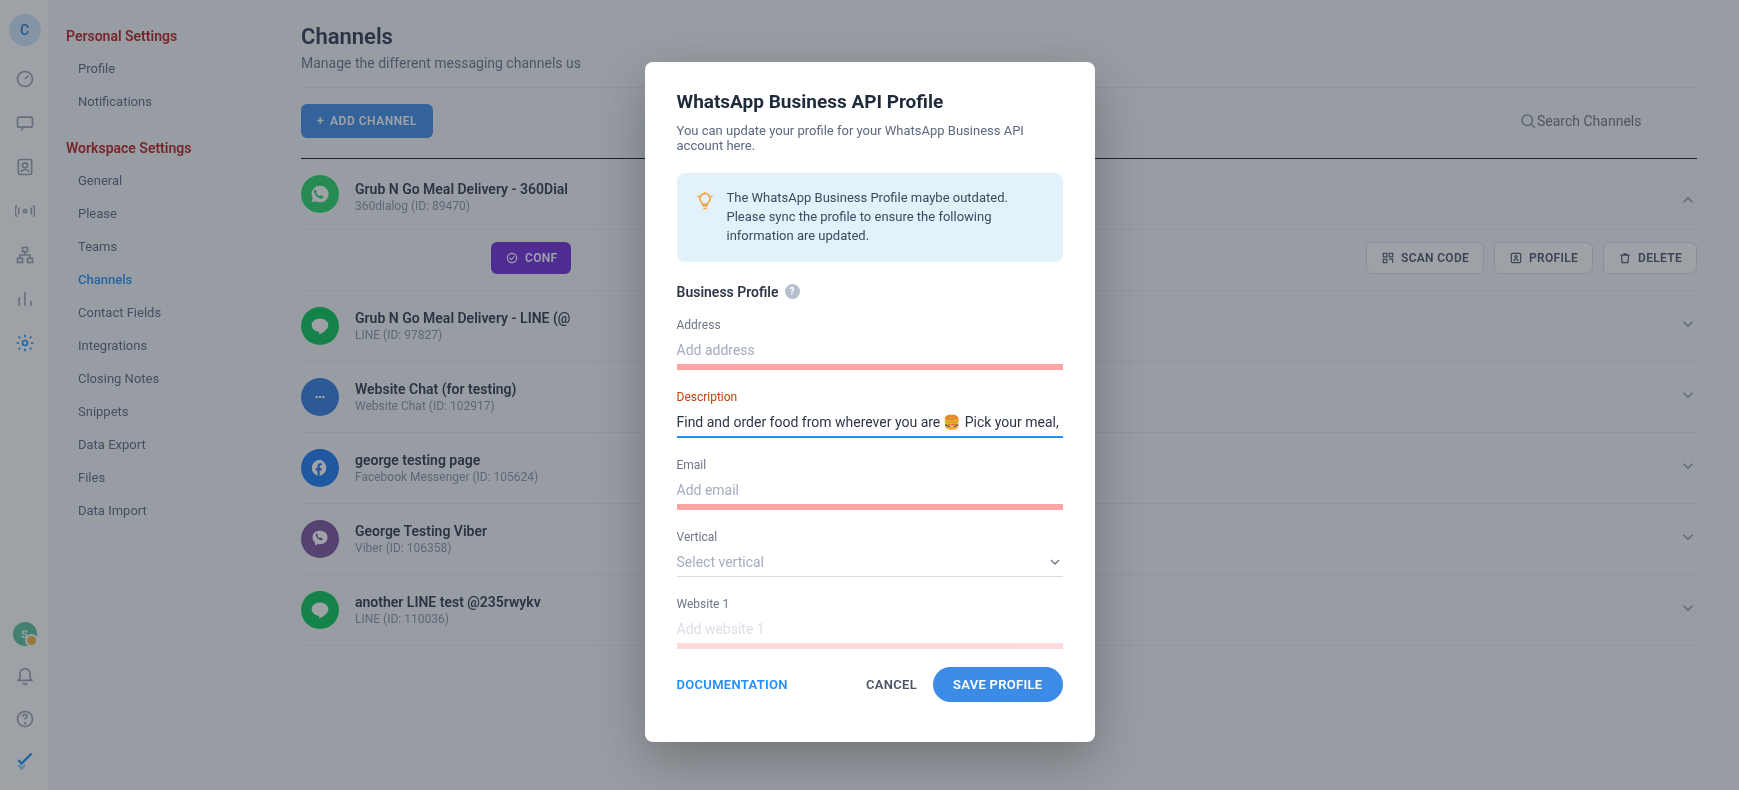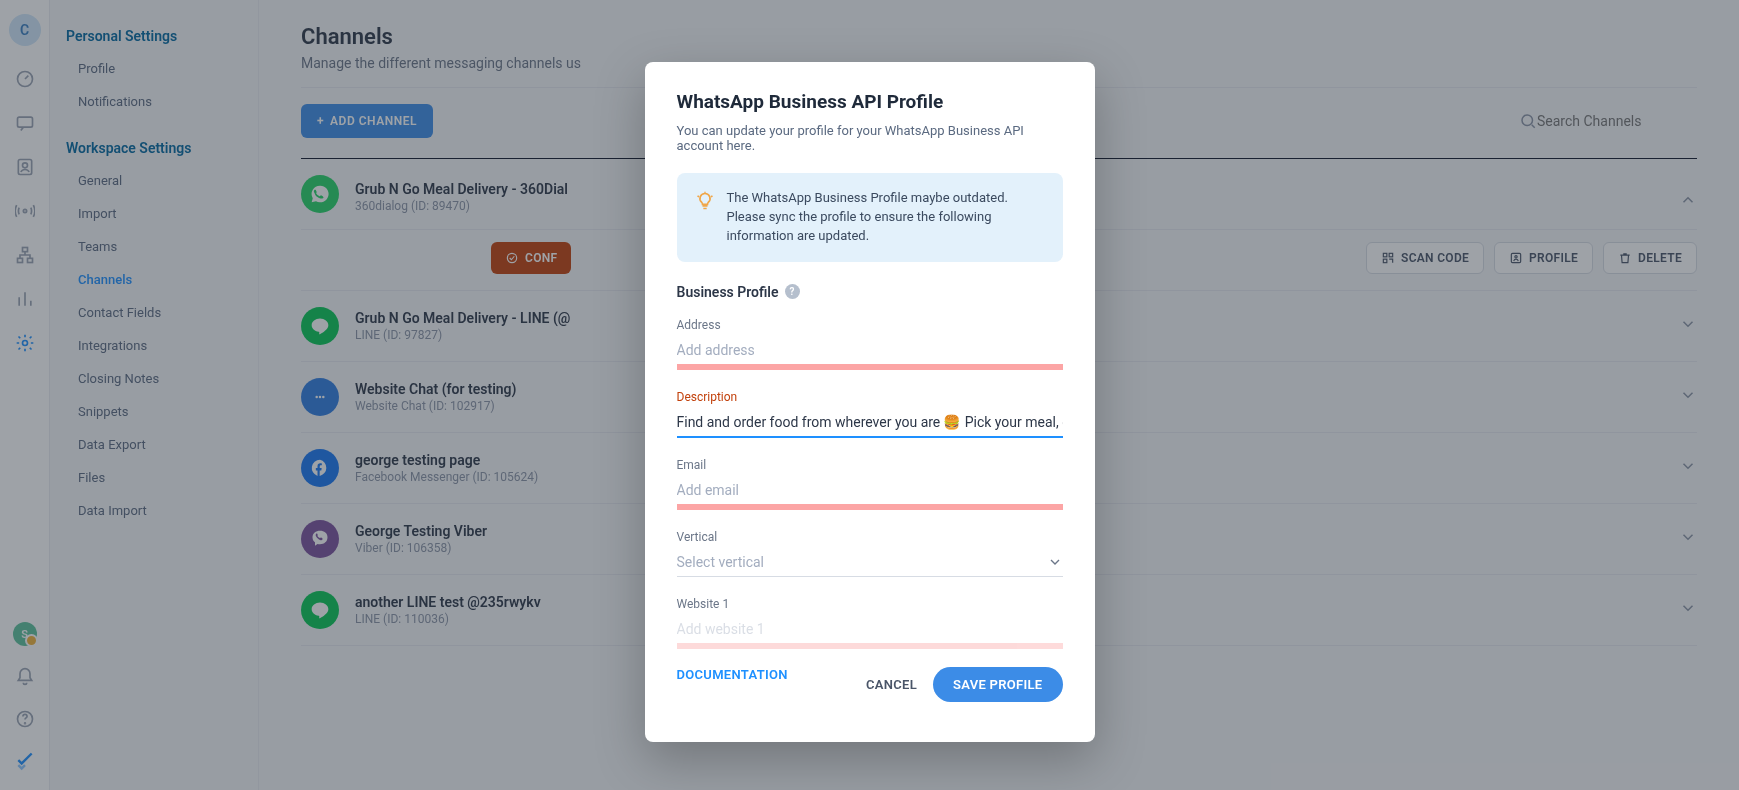--- a/index.html
+++ b/index.html
@@ -10,21 +10,21 @@
 .rail-avatar { width: 32px; height: 32px; border-radius: 50%; background: #cfe6f9; color: #3a7fc2; display: flex; align-items: center; justify-content: center; font-weight: 600; font-size: 14px; }
 .rail-icon { width: 22px; height: 22px; display: flex; align-items: center; justify-content: center; color: #9aa3b2; }
 .rail-icon.active { color: #1e90ff; }
 .rail-icon svg { width: 20px; height: 20px; }
 .rail-bottom { margin-top: auto; display: flex; flex-direction: column; align-items: center; gap: 20px; padding-bottom: 18px; }
 .rail-avatar2 { width: 24px; height: 24px; border-radius: 50%; background: #5cc29b; color: #fff; font-size: 11px; font-weight: 600; display: flex; align-items: center; justify-content: center; position: relative; }
 .rail-avatar2::after { content: ""; position: absolute; bottom: -1px; right: -1px; width: 9px; height: 9px; background: #f0b23a; border-radius: 50%; border: 2px solid #fff; }
 
 
 .sidebar { position: absolute; left: 50px; top: 0; width: 209px; height: 100%; background: #f5f6f8; border-right: 1px solid #e9ecf0; padding-top: 20px; }
-.sb-heading { color: #0369a1; font-weight: 600; font-size: 14px; padding: 8px 16px; }
+.sb-heading { color: #b91c1c; font-weight: 600; font-size: 14px; padding: 8px 16px; }
 .sb-item { display: block; color: #5b6a81; font-size: 13px; padding: 9px 28px; cursor: pointer; }
 .sb-item.active { color: #1e90ff; font-weight: 500; }
 
 
 .main { position: absolute; left: 259px; top: 0; right: 0; height: 100%; padding: 24px 42px; overflow: hidden; }
 .page-title { font-size: 22px; font-weight: 600; color: #2d3748; margin-bottom: 6px; }
 .page-sub { font-size: 14px; color: #6b7688; margin-bottom: 16px; }
 .hr { height: 1px; background: #e5e8ee; margin-bottom: 16px; }
 
 .toolbar { display: flex; justify-content: space-between; align-items: center; margin-bottom: 20px; }
@@ -40,41 +40,41 @@
 .chat { background: #2f7de1; }
 .fb { background: #1877f2; }
 .viber { background: #7b519d; }
 .ch-info { flex: 1; }
 .ch-name { font-size: 14px; font-weight: 600; color: #2d3748; margin-bottom: 2px; }
 .ch-sub { font-size: 12px; color: #8a94a6; }
 .chevron { color: #8a94a6; }
 
 .expanded-actions { display: flex; gap: 10px; padding: 12px 0 16px 0; flex-wrap: wrap; }
 .pill { border-radius: 6px; padding: 8px 14px; font-size: 12px; font-weight: 600; letter-spacing: .3px; display: flex; align-items: center; gap: 6px; cursor: pointer; border: 1px solid #d7dce4; background: #fff; color: #4a5568; }
-.pill.primary { background: #c2410c; color: #fff; border: none; }
+.pill.primary { background: #6d28d9; color: #fff; border: none; }
 .pill svg { width: 14px; height: 14px; }
 
 
 .overlay { position: absolute; inset: 0; background: rgba(40,48,60,.45); display: flex; align-items: flex-start; justify-content: center; padding-top: 62px; }
 .modal { width: 450px; background: #fff; border-radius: 8px; box-shadow: 0 18px 50px rgba(0,0,0,.25); padding: 28px 32px 40px 32px; }
 .m-title { font-size: 19px; font-weight: 700; color: #1f2a3a; margin-bottom: 10px; }
 .m-sub { font-size: 13px; color: #5b6a81; margin-bottom: 20px; }
 .info-box { background: #e3f1fb; border-radius: 8px; padding: 16px 18px; display: flex; gap: 12px; margin-bottom: 22px; }
 .bulb { color: #f0a648; flex-shrink: 0; margin-top: 2px; }
 .info-box p { font-size: 13px; color: #3b4a5f; line-height: 1.45; }
 .section-label { font-size: 14px; font-weight: 600; color: #2d3748; display: flex; align-items: center; gap: 6px; margin-bottom: 18px; }
 .help-q { width: 15px; height: 15px; border-radius: 50%; background: #b5bfcd; color: #fff; font-size: 10px; display: flex; align-items: center; justify-content: center; }
 .field { margin-bottom: 20px; }
 .fld-label { font-size: 12px; color: #6b7688; margin-bottom: 4px; display: block; }
 .fld-label.focus { color: #c2410c; }
 .fld-input { width: 100%; border: none; border-bottom: 6px solid #fca5a5; padding: 6px 0; font-size: 14px; color: #2d3748; outline: none; background: transparent; }
 .fld-input.focus { border-bottom: 2px solid #1e90ff; }
 .fld-input::placeholder { color: #a3adbf; }
 .select-row { display: flex; justify-content: space-between; align-items: flex-start; border-bottom: 1px solid #d7dce4; padding: 6px 0; color: #a3adbf; font-size: 14px; }
-.m-footer { display: flex; margin-top: 18px; }
+.m-footer { display: flex; align-items: center; margin-top: 18px; }
 .doc-link { color: #1e90ff; font-size: 13px; font-weight: 600; letter-spacing: .3px; cursor: pointer; }
 .m-footer .spacer { flex: 1; }
 .cancel-btn { background: none; border: none; color: #4a5568; font-size: 13px; font-weight: 600; letter-spacing: .3px; padding: 10px 16px; cursor: pointer; }
 .save-btn { background: #3c8ce7; color: #fff; border: none; border-radius: 18px; padding: 10px 20px; font-size: 13px; font-weight: 600; letter-spacing: .3px; cursor: pointer; }
 </style>
 </head>
 <body>
 
 <div class="icon-rail">
   <div class="rail-avatar">C</div>
@@ -146,21 +146,21 @@
   </div>
 </div>
 
 <div class="sidebar">
   <div class="sb-heading">Personal Settings</div>
   <a class="sb-item">Profile</a>
   <a class="sb-item">Notifications</a>
   <div style="height:14px"></div>
   <div class="sb-heading">Workspace Settings</div>
   <a class="sb-item">General</a>
-  <a class="sb-item">Import</a>
+  <a class="sb-item">Please</a>
   <a class="sb-item">Teams</a>
   <a class="sb-item active">Channels</a>
   <a class="sb-item">Contact Fields</a>
   <a class="sb-item">Integrations</a>
   <a class="sb-item">Closing Notes</a>
   <a class="sb-item">Snippets</a>
   <a class="sb-item">Data Export</a>
   <a class="sb-item">Files</a>
   <a class="sb-item">Data Import</a>
 </div>

